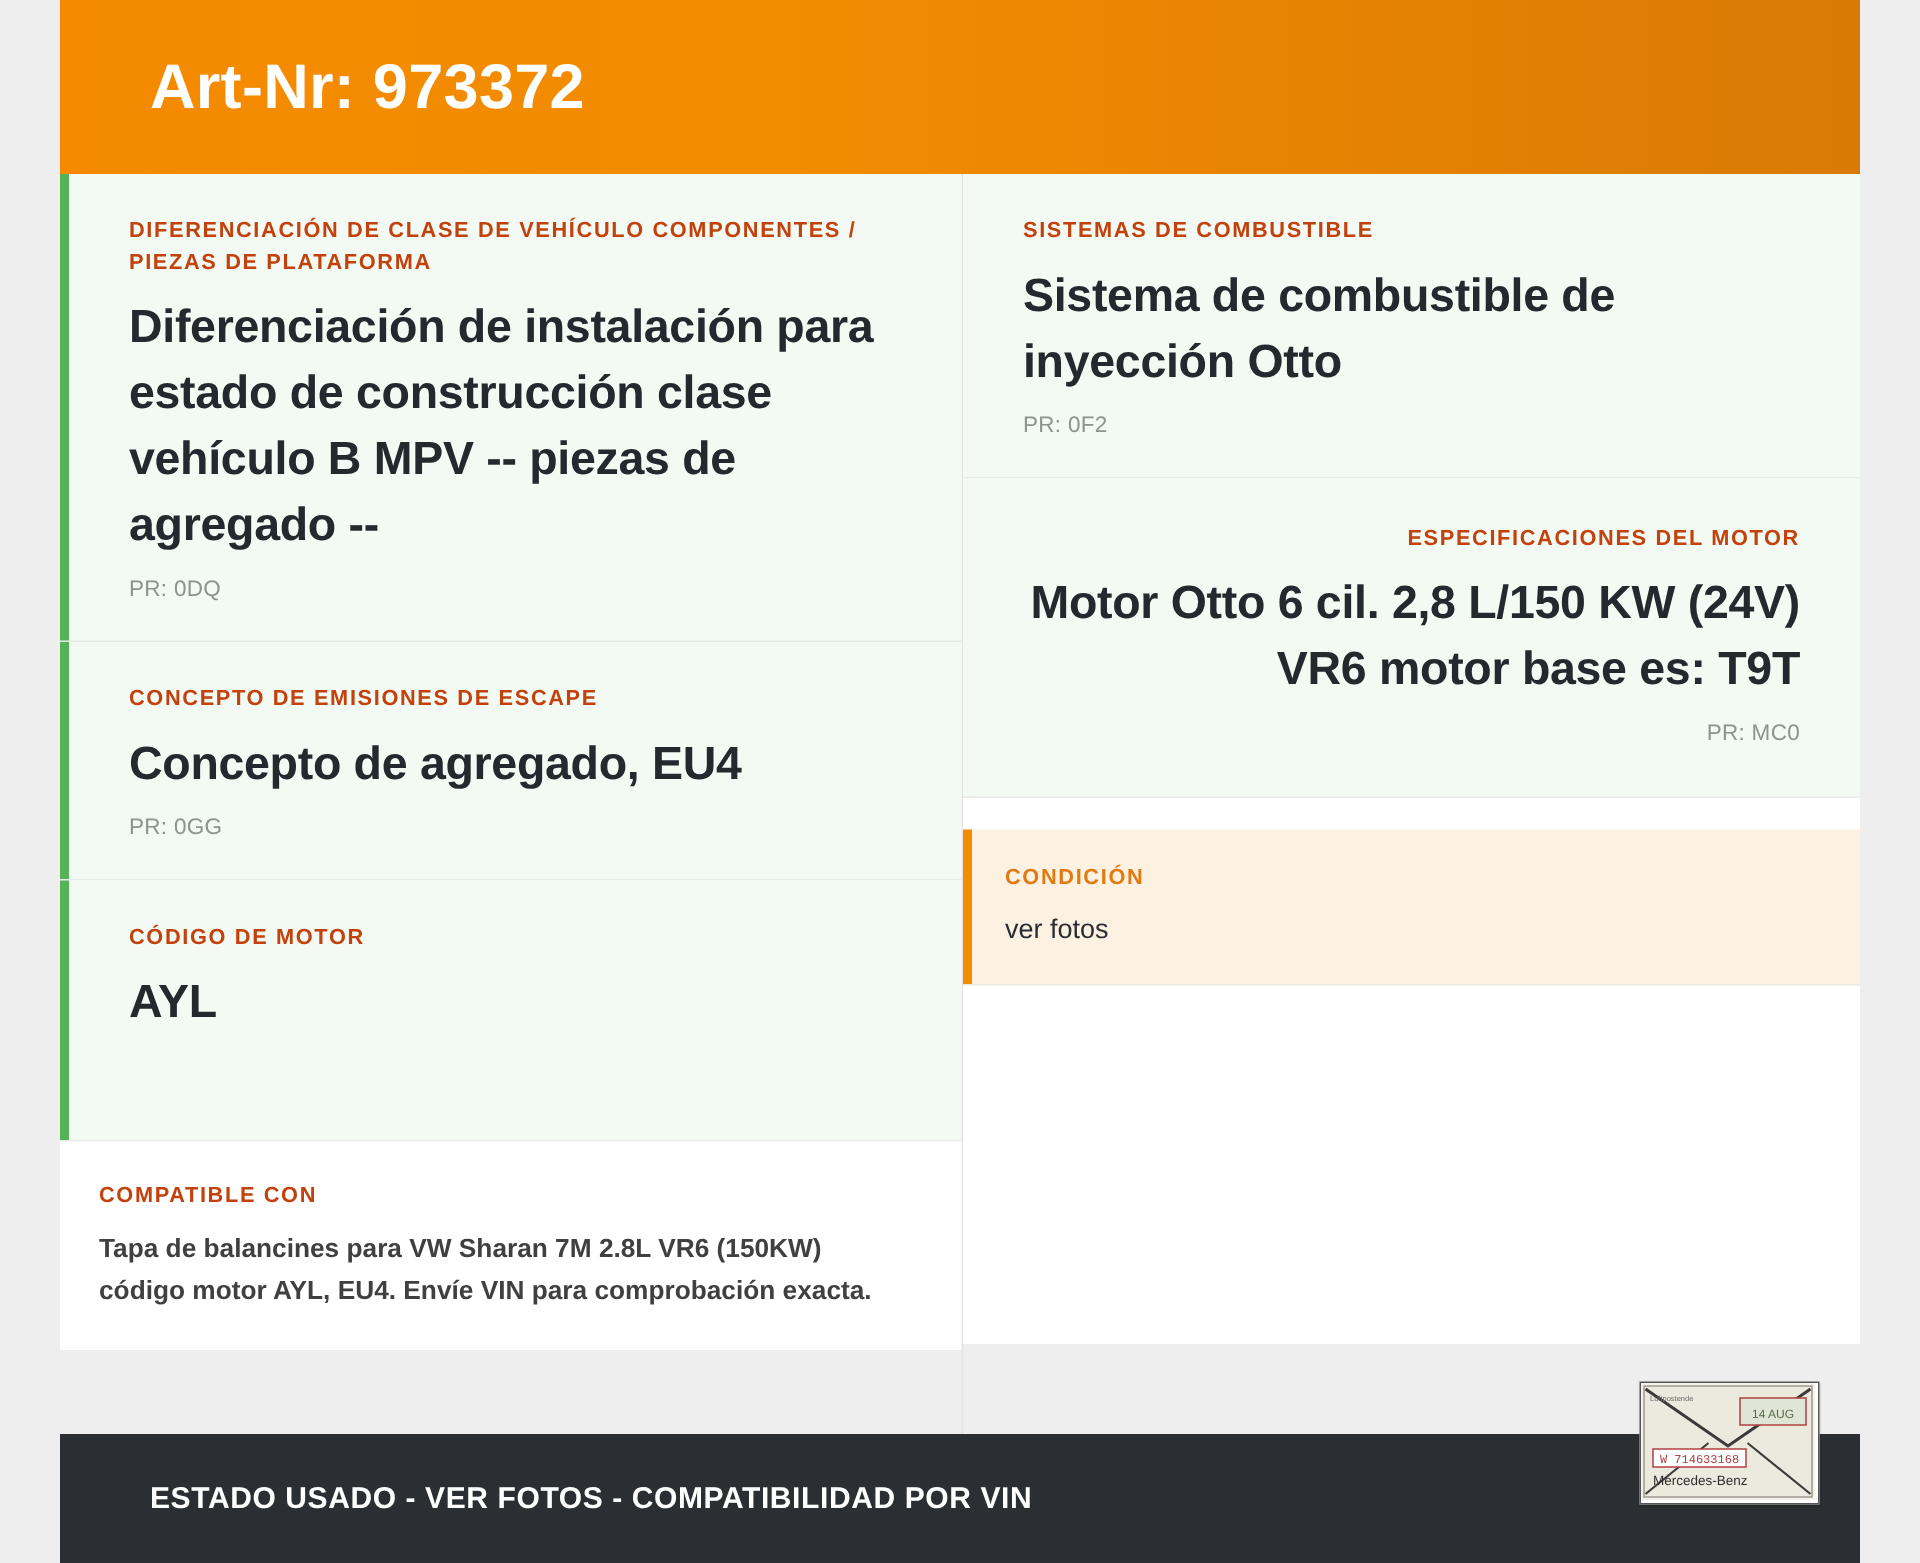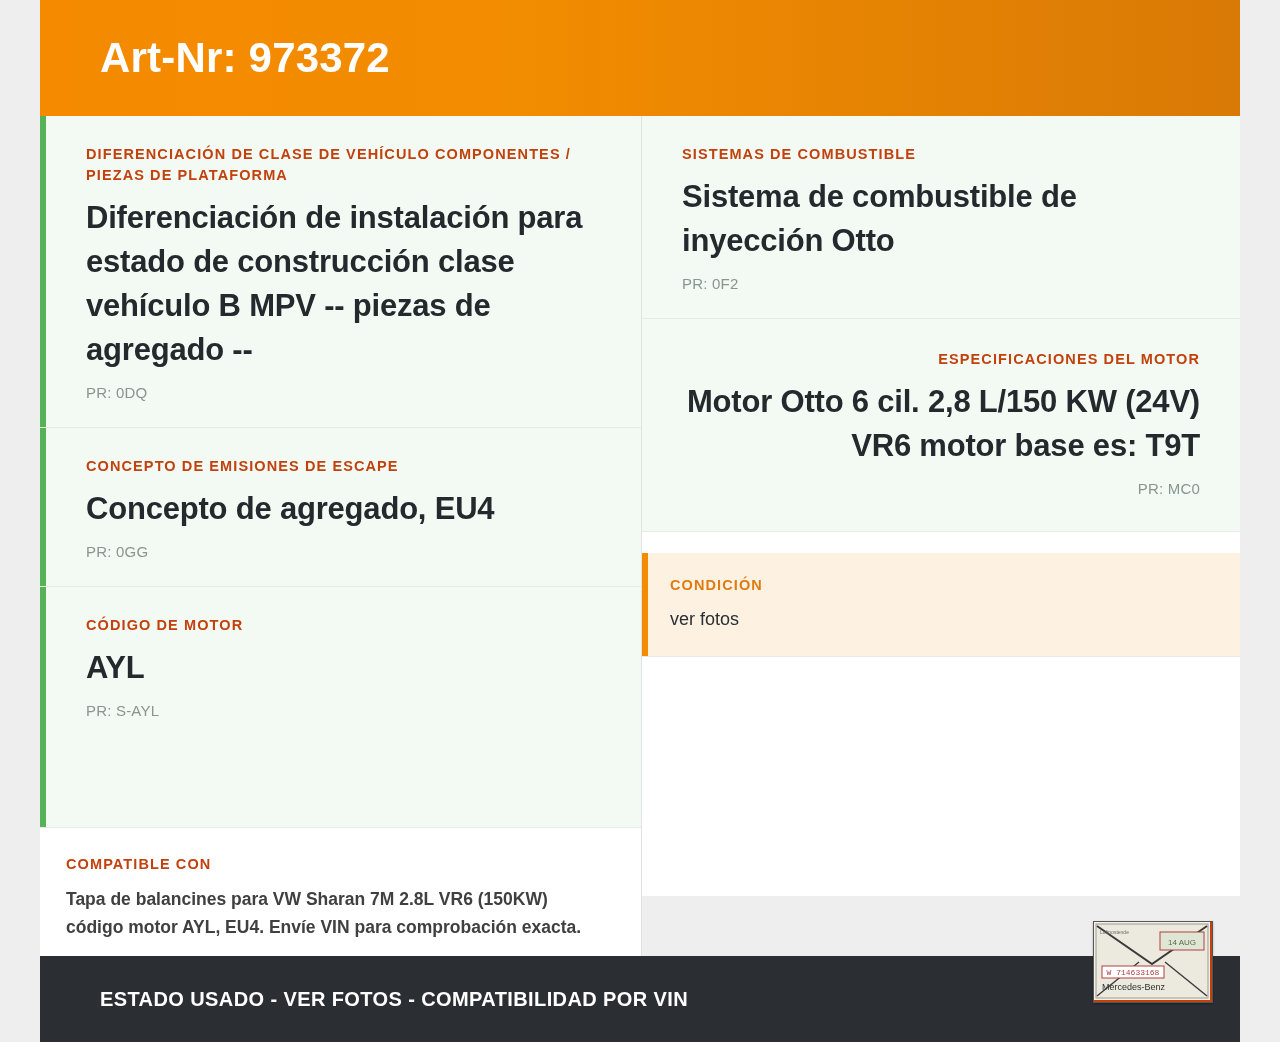--- a/index.html
+++ b/index.html
@@ -143,21 +143,21 @@
     font-size: 20px;
     font-weight: bold;
     letter-spacing: 0.4px;
   }
   .stamp {
     position: absolute;
     right: 27px;
     top: -35px;
     width: 118px;
     height: 80px;
-    background: #c2410c;
+    background: #ffffff;
     border: 1px solid #555;
     box-shadow: 0 1px 2px rgba(0,0,0,0.3);
     overflow: hidden;
     text-align: right;
   }
   .stamp svg {
     display: block;
   }
 </style>
 </head>
@@ -178,24 +178,23 @@
         <div class="value">Diferenciación de instalación para estado de construcción clase vehículo B MPV -- piezas de agregado --</div>
         <div class="pr">PR: 0DQ</div>
       </div>
 
       <div class="card accent-green">
         <div class="eyebrow">CONCEPTO DE EMISIONES DE ESCAPE</div>
         <div class="value">Concepto de agregado, EU4</div>
         <div class="pr">PR: 0GG</div>
       </div>
 
-      <div class="card accent-green" style="padding-bottom:108px;">
+      <div class="card accent-green" style="padding-bottom:70px;">
         <div class="eyebrow">CÓDIGO DE MOTOR</div>
         <div class="value">AYL</div>
-        <div class="pr">PR: S-AYL</div>
       </div>
 
       <div class="card plain last" style="padding-left:26px;padding-top:26px;">
         <div class="eyebrow">COMPATIBLE CON</div>
         <div class="compat-text">Tapa de balancines para VW Sharan 7M 2.8L VR6 (150KW) código motor AYL, EU4. Envíe VIN para comprobación exacta.</div>
       </div>
 
     </div>
 
     <div class="col col-right">

